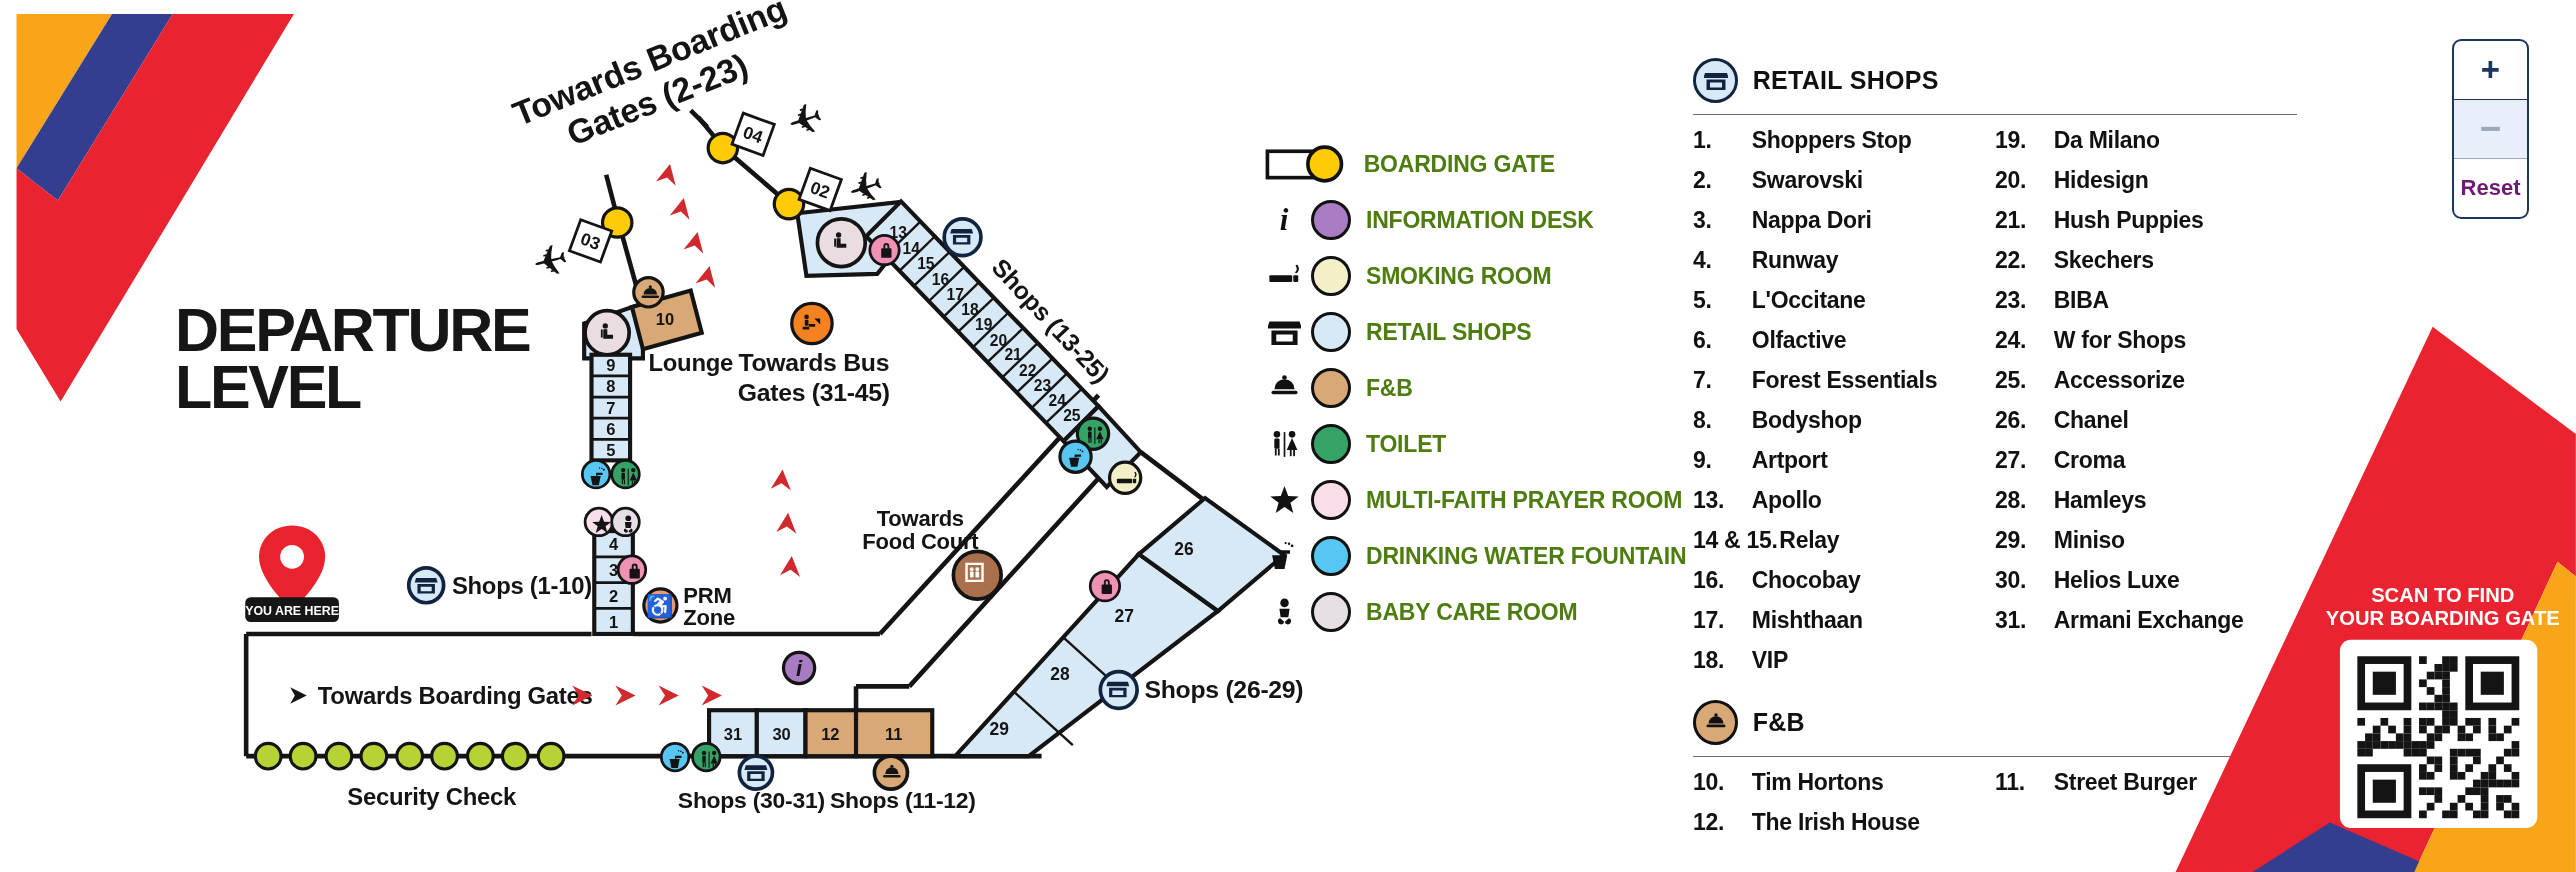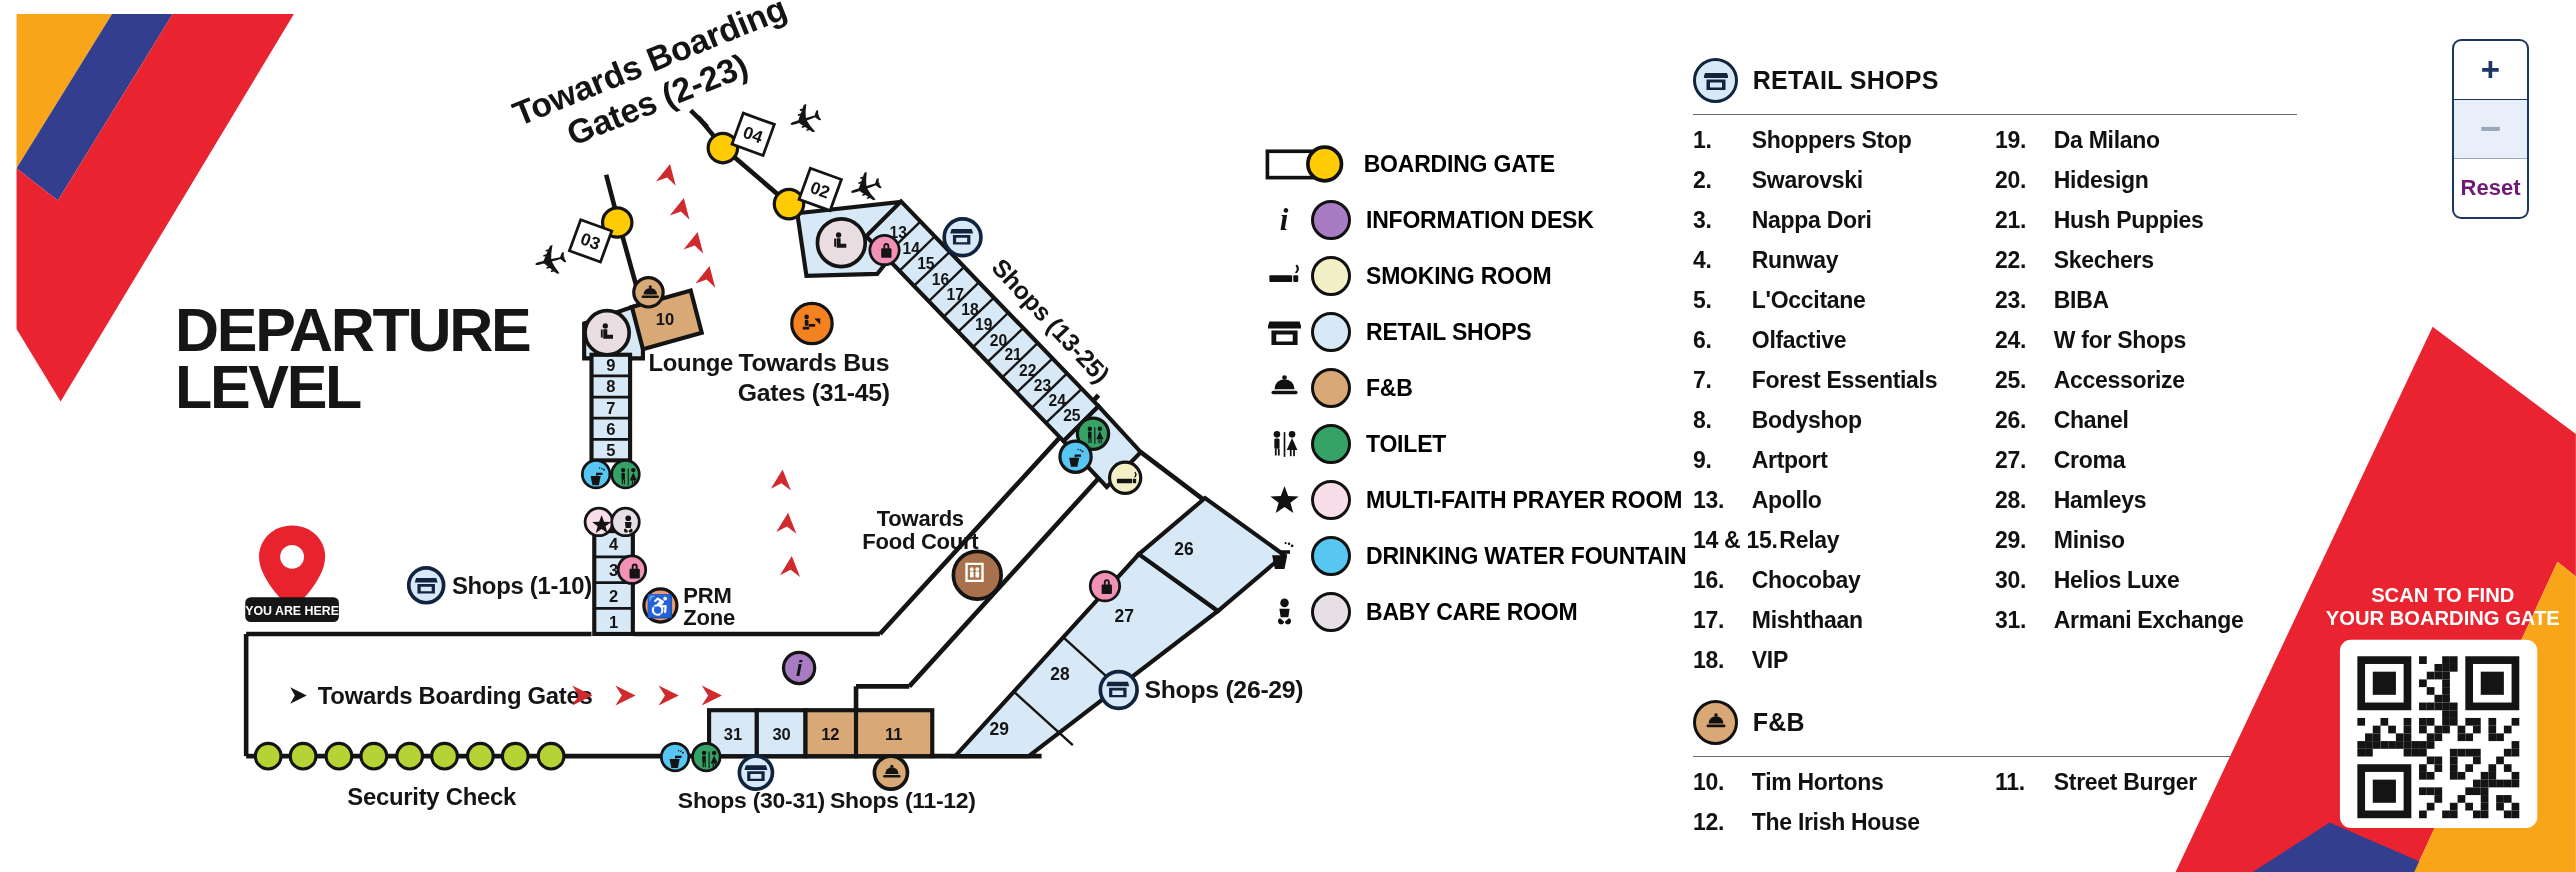--- a/index.html
+++ b/index.html
@@ -9,21 +9,21 @@
   .t{font-weight:700;fill:#141414;letter-spacing:-0.3px;}
   .num{font-weight:700;fill:#141414;}
   
   #title{position:absolute;left:175px;top:302px;font-weight:800;font-size:61px;line-height:0.94;
     letter-spacing:-2.3px;color:#161616;}
   
   #legend{position:absolute;left:1264px;top:136px;width:606px;}
   .leg-row{display:flex;align-items:center;height:56px;}
   .leg-pict{width:40px;height:37px;display:flex;align-items:center;justify-content:center;color:#111;}
   .leg-circle{width:34px;height:34px;border-radius:50%;border:3.7px solid #111;margin-left:7.3px;flex:none;}
-  .leg-label{margin-left:14.7px;font-size:23px;font-weight:800;letter-spacing:-0.2px;color:#000000;}
+  .leg-label{margin-left:14.7px;font-size:23px;font-weight:800;letter-spacing:-0.2px;color:#4d7c0f;}
   .leg-gate{width:85px;height:40px;position:relative;flex:none;}
   
   #directory{position:absolute;left:1693px;top:51px;width:604px;}
   .dir-head{display:flex;align-items:center;height:59px;}
   .dir-head .circ{width:39px;height:39px;border-radius:50%;border:3.7px solid #10243f;
     display:flex;align-items:center;justify-content:center;flex:none;}
   .dir-head .ttl{margin-left:14.7px;font-size:25px;font-weight:800;letter-spacing:0.3px;}
   .dir-rule{border:none;border-top:1.8px solid #6b6b6b;margin:3.7px 0 5.5px 0;}
   .dir-cols{display:flex;}
   .dir-col{width:303px;}

